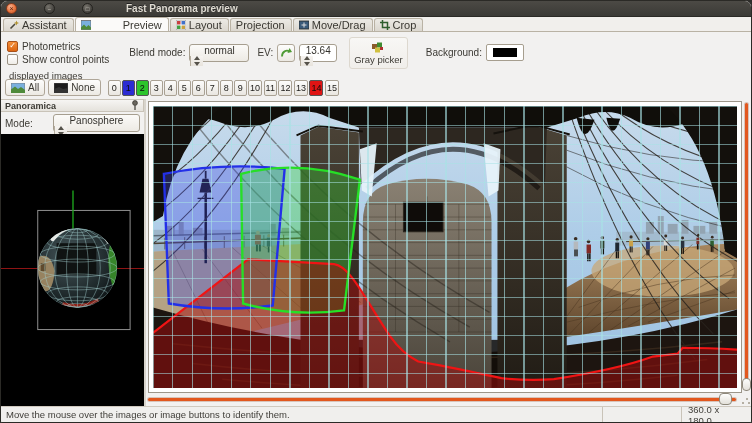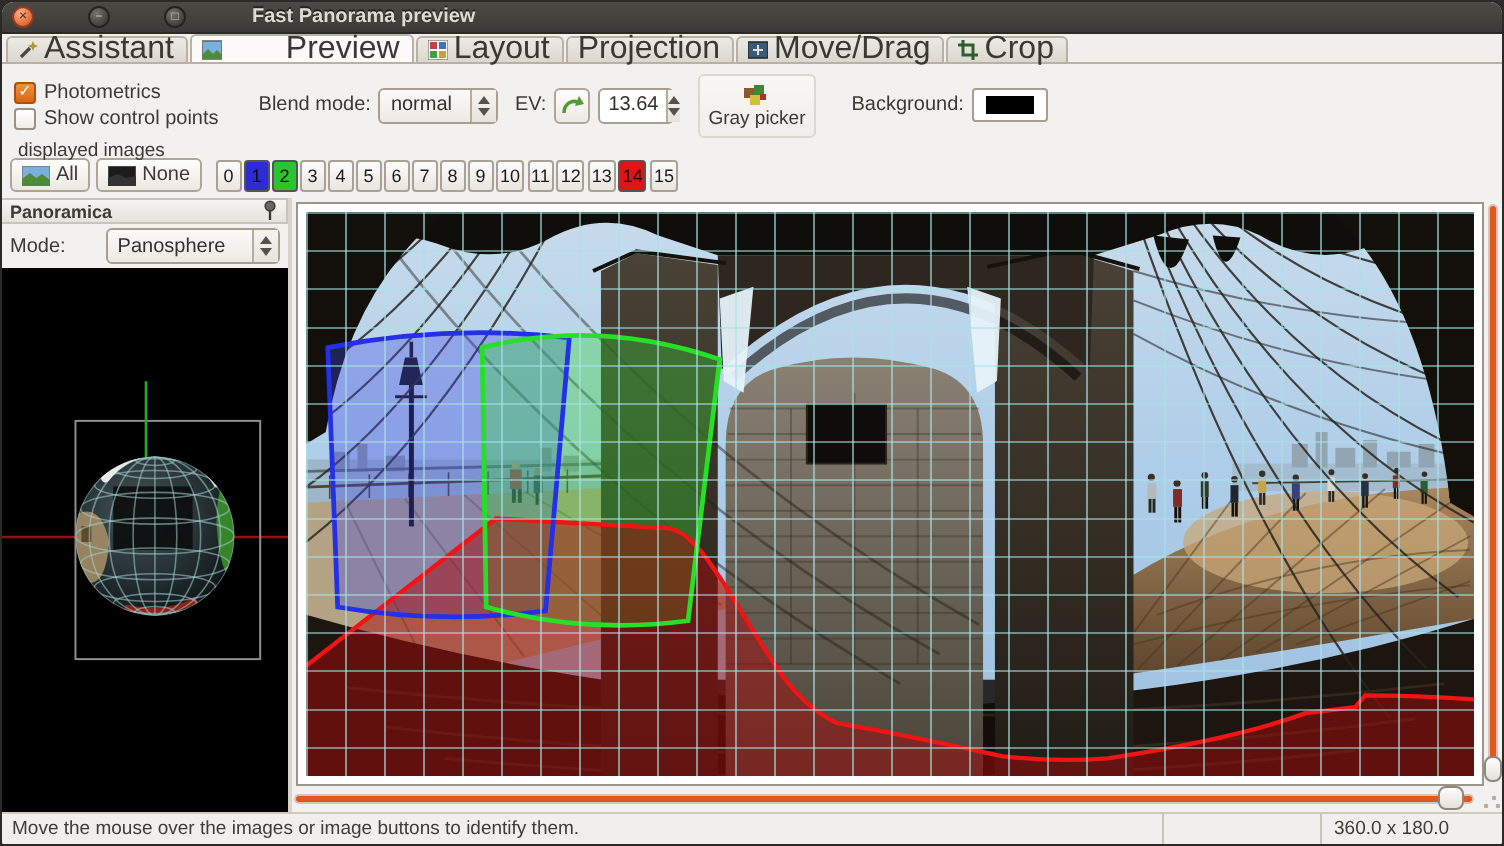--- a/index.html
+++ b/index.html
@@ -6,34 +6,34 @@
   *{box-sizing:border-box;}
   .window{width:752px;height:423px;background:#f2f1f0;border:1px solid #2b2a26;border-radius:7px 7px 2px 2px;overflow:hidden;display:flex;flex-direction:column;}
   
   .titlebar{height:16px;background:linear-gradient(#4c4a45,#3b3a36);display:flex;align-items:center;padding:0 5px;flex:0 0 auto;border-bottom:1px solid #2b2a26;gap:24px;}
   .wbtn{width:11px;height:11px;border-radius:50%;margin-right:3px;display:flex;align-items:center;justify-content:center;font-size:7px;line-height:1;cursor:pointer;}
   .wbtn.close{background:radial-gradient(circle at 35% 30%,#f8b090,#e8763f 55%,#c55627);border:1px solid #8e3c1c;color:#571f06;}
   .wbtn.plain{background:radial-gradient(circle at 35% 30%,#75726b,#4a4843 60%,#35342f);border:1px solid #24231f;color:#cfccc3;font-size:6px;}
   .title{color:#dfdbd2;font-size:10px;font-weight:bold;margin-left:6px;text-shadow:0 -1px 0 #222;}
   
   .tabbar{height:15px;background:#f1efec;display:flex;align-items:flex-end;padding:1px 2px 0 2px;border-bottom:1px solid #b9b2a4;flex:0 0 auto;}
-  .tab{display:flex;align-items:center;gap:3px;font-size:16px;color:#3a3832;background:linear-gradient(#eceae5,#dbd7cf);border:1px solid #b9b2a4;border-bottom:none;border-radius:3px 3px 0 0;padding:1px 6px 1px 5px;margin-right:1px;height:13px;cursor:pointer;}
+  .tab{display:flex;align-items:center;gap:3px;font-size:11px;color:#3a3832;background:linear-gradient(#eceae5,#dbd7cf);border:1px solid #b9b2a4;border-bottom:none;border-radius:3px 3px 0 0;padding:1px 6px 1px 5px;margin-right:1px;height:13px;cursor:pointer;}
   .tab.active{background:#fbfaf9;height:14px;position:relative;z-index:2;gap:32px;}
   .tab svg{flex:0 0 auto;}
   
   .toolbar{height:41px;display:flex;align-items:center;padding:0 4px;flex:0 0 auto;gap:4px;}
   .lbl{font-size:10px;color:#3c3a34;white-space:nowrap;}
   .btn-face{background:linear-gradient(#fdfdfc,#ece9e3);border:1px solid #afa698;border-radius:3px;justify-content:center;}
   .tool-btn{display:flex;flex-direction:column;align-items:center;justify-content:center;font-size:9.5px;color:#3c3a34;padding:1px 4px;height:32px;cursor:pointer;gap:1px;font-family:inherit;}
   .flat-btn{background:linear-gradient(#f8f7f5,#f0eeea);border:1px solid #ddd8cf;border-radius:3px;}
   .check-col{display:flex;flex-direction:column;gap:2px;margin:0 6px 0 2px;}
   .check-row{display:flex;align-items:center;gap:4px;font-size:10px;color:#3c3a34;cursor:pointer;}
   .cb{width:11px;height:11px;border-radius:2px;border:1px solid #9a9183;background:linear-gradient(#fff,#efece7);display:flex;align-items:center;justify-content:center;color:#fff;font-size:8px;line-height:1;}
   .cb.checked{background:linear-gradient(#f4903c,#dd6612);border-color:#a8511a;}
-  .combo,.spinbox{height:18px;display:flex;align-items:center;border:1px solid #a69e8f;border-radius:3px;background:linear-gradient(#fbfaf8,#edeae4);font-size:10px;color:#33312c;cursor:pointer;}
+  .combo,.spinbox{height:18px;display:flex;align-items:center;border:1px solid #a69e8f;border-radius:3px;background:linear-gradient(#fbfaf8,#edeae4);font-size:10px;color:#33312c;cursor:pointer;flex-direction:column;}
   .combo .val{padding:0 5px;flex:1;}
   .spinbox{background:#fff;}
   .spinbox .val{padding:0 4px;flex:1;text-align:left;}
   .spin-col{width:13px;align-self:stretch;border-left:1px solid #b5ad9e;display:flex;flex-direction:column;align-items:center;justify-content:center;gap:2px;background:linear-gradient(#f6f4f1,#e7e3dc);}
   .tri-up{width:0;height:0;border-left:3px solid transparent;border-right:3px solid transparent;border-bottom:4px solid #55524a;}
   .tri-dn{width:0;height:0;border-left:3px solid transparent;border-right:3px solid transparent;border-top:4px solid #55524a;}
   .icon-btn{width:18px;height:18px;display:flex;align-items:center;justify-content:center;cursor:pointer;padding:0;}
   .swatch-btn{width:38px;height:17px;display:flex;align-items:center;justify-content:center;cursor:pointer;background:#fff;border:1px solid #a69e8f;border-radius:2px;}
   .swatch{width:26px;height:9px;display:block;}
   
@@ -70,21 +70,21 @@
   .hhandle{position:absolute;right:8px;top:0;width:13px;height:12px;background:linear-gradient(#fdfdfc,#e4e1da);border:1px solid #8e887b;border-radius:4px;}
   .grip{width:11px;height:11px;flex:0 0 auto;background:
       radial-gradient(circle at 3px 9px,#b5afa3 1px,transparent 1.3px),
       radial-gradient(circle at 7px 5px,#b5afa3 1px,transparent 1.3px),
       radial-gradient(circle at 9px 9px,#b5afa3 1px,transparent 1.3px);}
   
   .statusbar{height:16px;flex:0 0 auto;background:#f0efed;border-top:1px solid #cfc9bf;display:flex;align-items:center;font-size:9.5px;color:#3f3d38;}
   .status-msg{flex:1;padding:0 5px;white-space:nowrap;overflow:hidden;}
   .status-cell{height:100%;display:flex;align-items:center;border-left:1px solid #c9c3b8;padding:0 6px;}
   .status-cell.empty{width:79px;}
-  .status-cell.size{width:91px;}
+  .status-cell.size{width:70px;}
 </style>
 </head>
 <body>
 
 <div class="window">
 
   <div class="titlebar">
     <div class="wbtn close">
         <span>×</span>
       </div>

